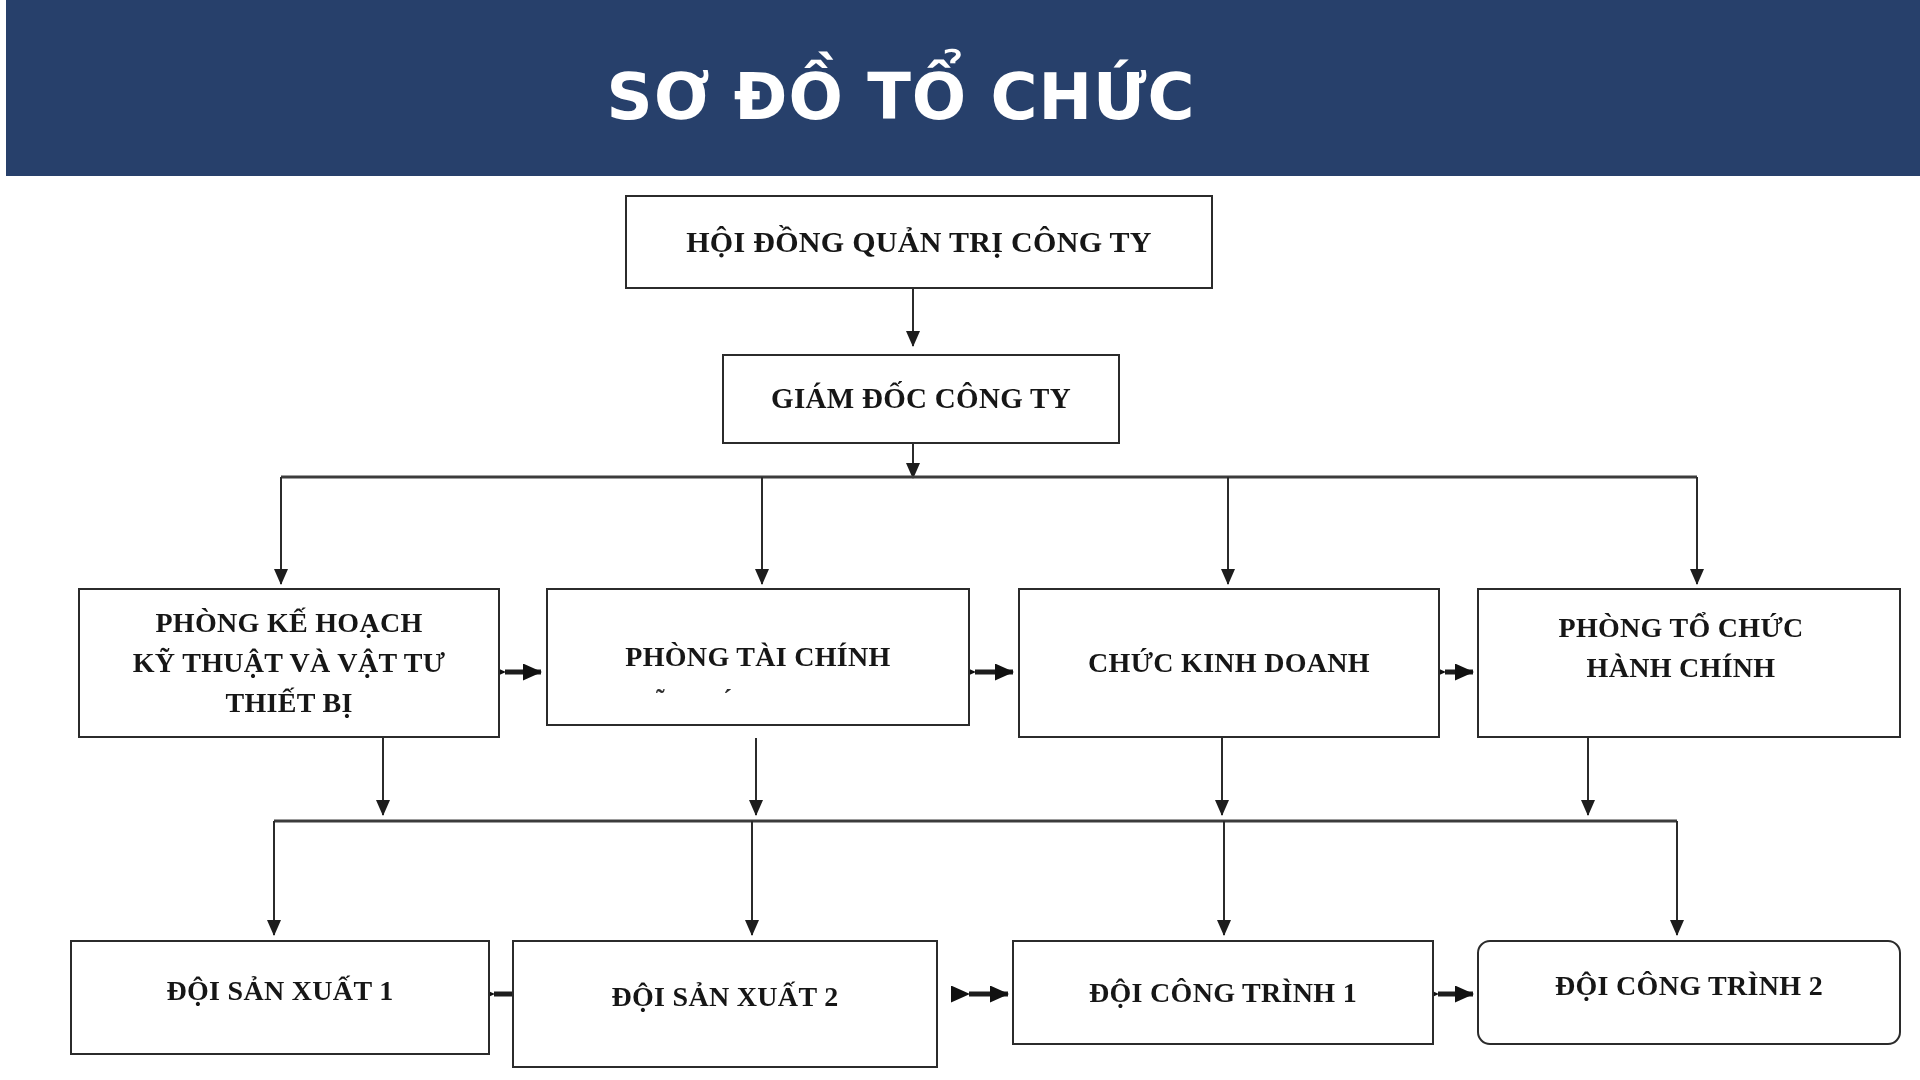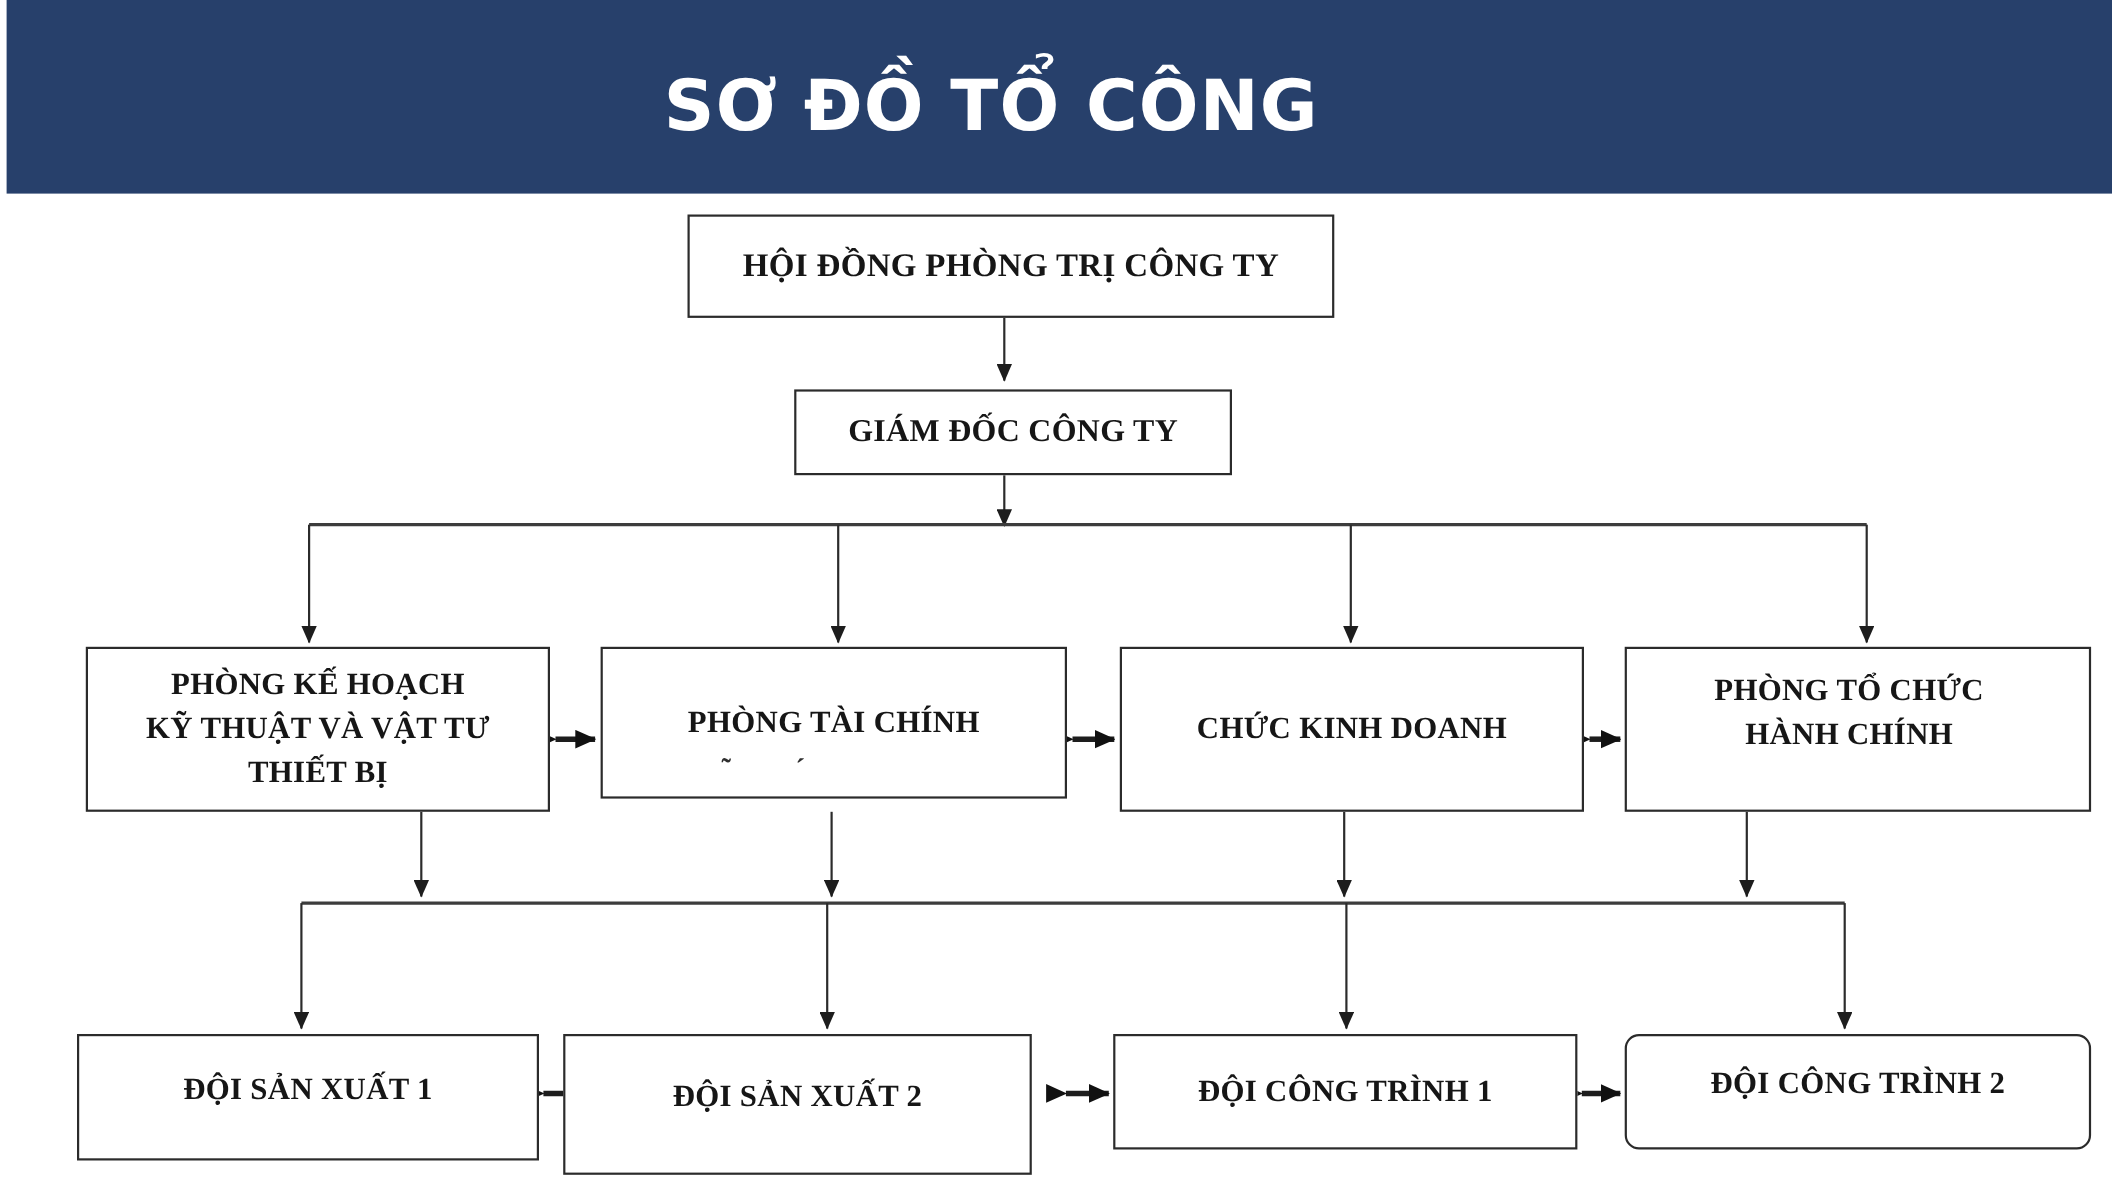--- a/index.html
+++ b/index.html
@@ -19,21 +19,21 @@
     padding-top:18px;
   }
   
   .node{
     position:absolute;background:#ffffff;border:2px solid #2b2b2b;
     display:flex;align-items:center;justify-content:center;text-align:center;
     color:#161616;font-weight:bold;line-height:1.42;letter-spacing:.3px;
     box-sizing:border-box;
   }
   .lvl1{left:625px;top:195px;width:588px;height:94px;font-size:30px;}
-  .lvl2{left:722px;top:354px;width:398px;height:78px;font-size:29px;}
+  .lvl2{left:722px;top:354px;width:398px;height:90px;font-size:29px;}
   .c1{left:78px;  top:588px;width:422px;height:150px;font-size:28px;padding:0 52px;}
   .c2{left:546px; top:588px;width:424px;height:138px;font-size:28px;}
   .c3{left:1018px;top:588px;width:422px;height:150px;font-size:28px;}
   .c4{left:1477px;top:588px;width:424px;height:150px;font-size:28px;padding:0 60px 30px 44px;}
   .d1{left:70px;  top:940px;width:420px;height:115px;font-size:28px;padding-bottom:14px;}
   .d2{left:512px; top:940px;width:426px;height:128px;font-size:28px;padding-bottom:14px;}
   .d3{left:1012px;top:940px;width:422px;height:105px;font-size:28px;padding-bottom:0;}
   .d4{left:1477px;top:940px;width:424px;height:105px;font-size:28px;padding-bottom:14px;border-radius:13px;}
   
   svg.wires{position:absolute;left:0;top:0;width:1920px;height:1080px;pointer-events:none;}
@@ -45,21 +45,21 @@
     position:absolute;left:656px;top:684px;color:#2e2e2e;font-weight:bold;
     font-size:26px;letter-spacing:26px;white-space:nowrap;
   }
 </style>
 </head>
 <body>
 
 <div class="stage">
 
   <div class="band">
-    <div class="title">SƠ ĐỒ TỔ CÔNG</div>
+    <div class="title">SƠ ĐỒ TỔ CHỨC</div>
   </div>
 
   <svg class="wires" viewBox="0 0 1920 1080">
     <defs>
       <marker id="ah" markerUnits="userSpaceOnUse" markerWidth="16" markerHeight="14" viewBox="0 0 16 14" refX="15" refY="7" orient="auto">
         <path d="M0,0 L16,7 L0,14 Z" fill="#1d1d1d"></path>
       </marker>
       <marker id="ah2" markerUnits="userSpaceOnUse" markerWidth="19" markerHeight="17" viewBox="0 0 19 17" refX="18" refY="8.5" orient="auto">
         <path d="M0,0 L19,8.5 L0,17 Z" fill="#111111"></path>
       </marker>
@@ -96,21 +96,21 @@
       <line class="thin" x1="1677" y1="821" x2="1677" y2="935" marker-end="url(#ah)"></line>
     </g>
 
     <g>
       <line class="fat" x1="494" y1="994" x2="535" y2="994" marker-start="url(#ah2)" marker-end="url(#ah2)"></line>
       <line class="fat" x1="969" y1="994" x2="1008" y2="994" marker-start="url(#ah2)" marker-end="url(#ah2)"></line>
       <line class="fat" x1="1438" y1="994" x2="1473" y2="994" marker-start="url(#ah2)" marker-end="url(#ah2)"></line>
     </g>
   </svg>
 
-  <div class="node lvl1">HỘI ĐỒNG PHÒNG TRỊ CÔNG TY</div>
+  <div class="node lvl1">HỘI ĐỒNG QUẢN TRỊ CÔNG TY</div>
 
   <div class="node lvl2">GIÁM ĐỐC CÔNG TY</div>
 
   <div class="node c1">PHÒNG KẾ HOẠCH KỸ THUẬT VÀ VẬT TƯ THIẾT BỊ</div>
   <div class="node c2">PHÒNG TÀI CHÍNH</div>
   <div class="node c3">CHỨC KINH DOANH</div>
   <div class="node c4">PHÒNG TỔ CHỨC HÀNH CHÍNH</div>
 
   <div class="artifact">˜ ´</div>
 

